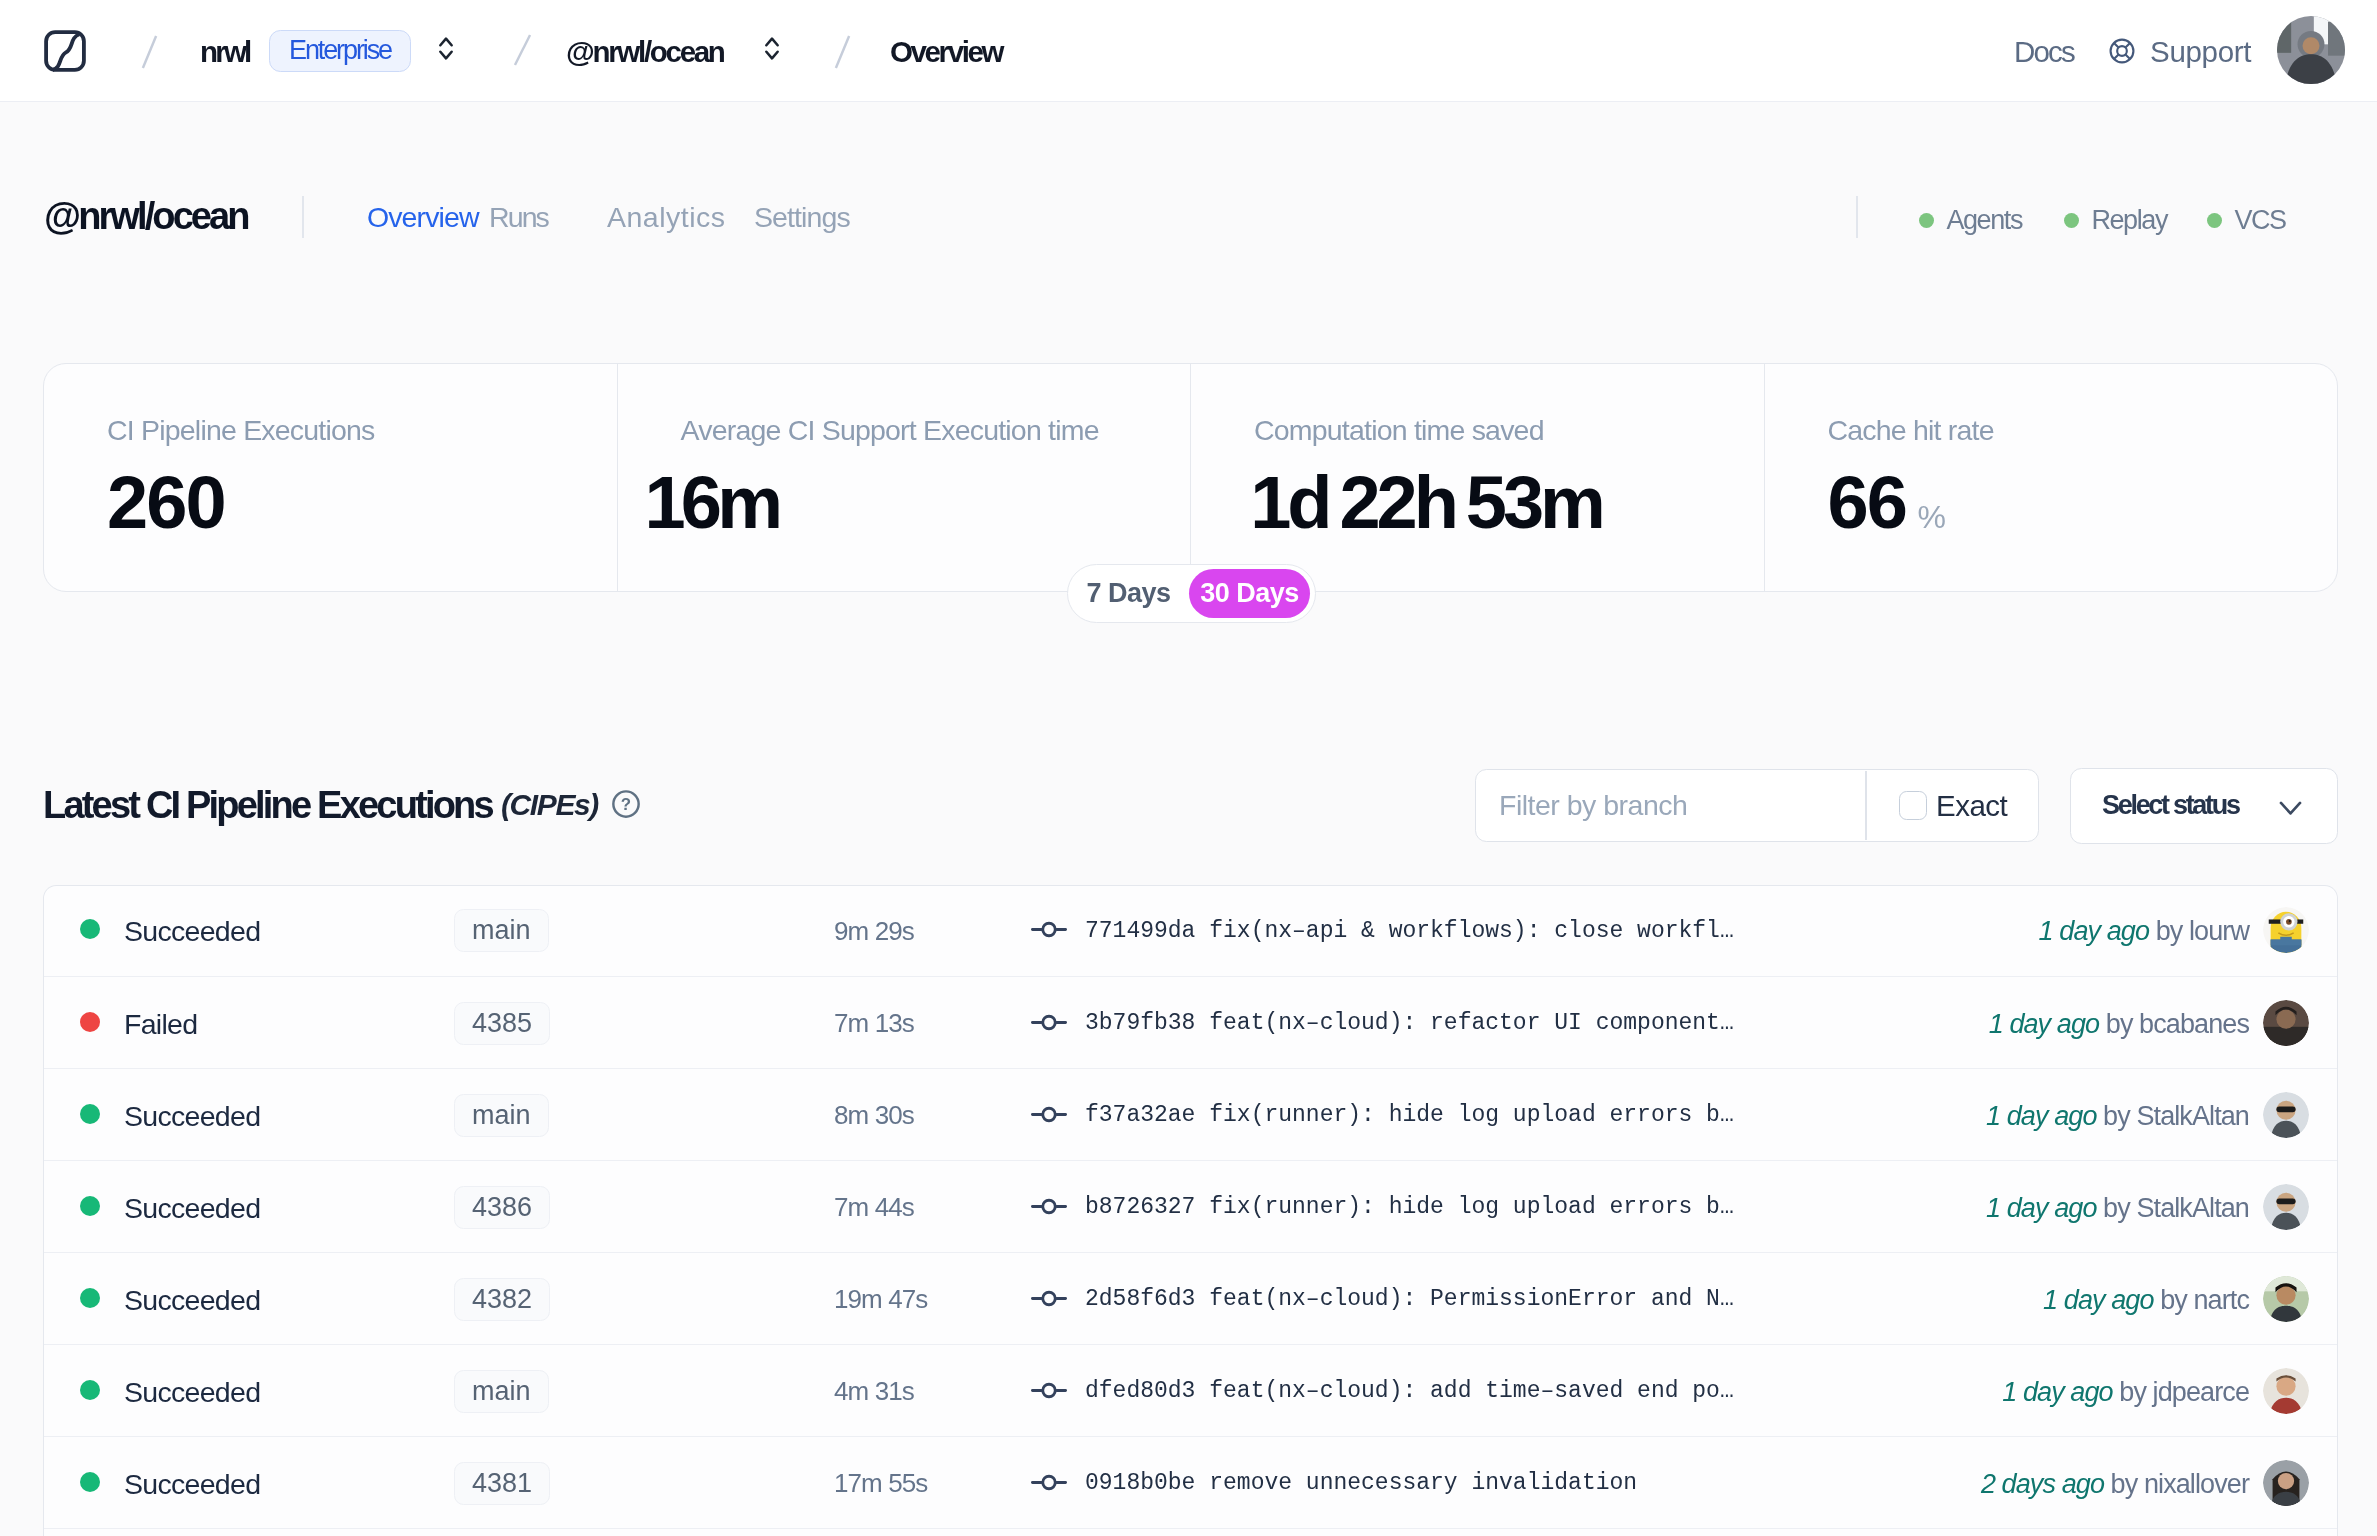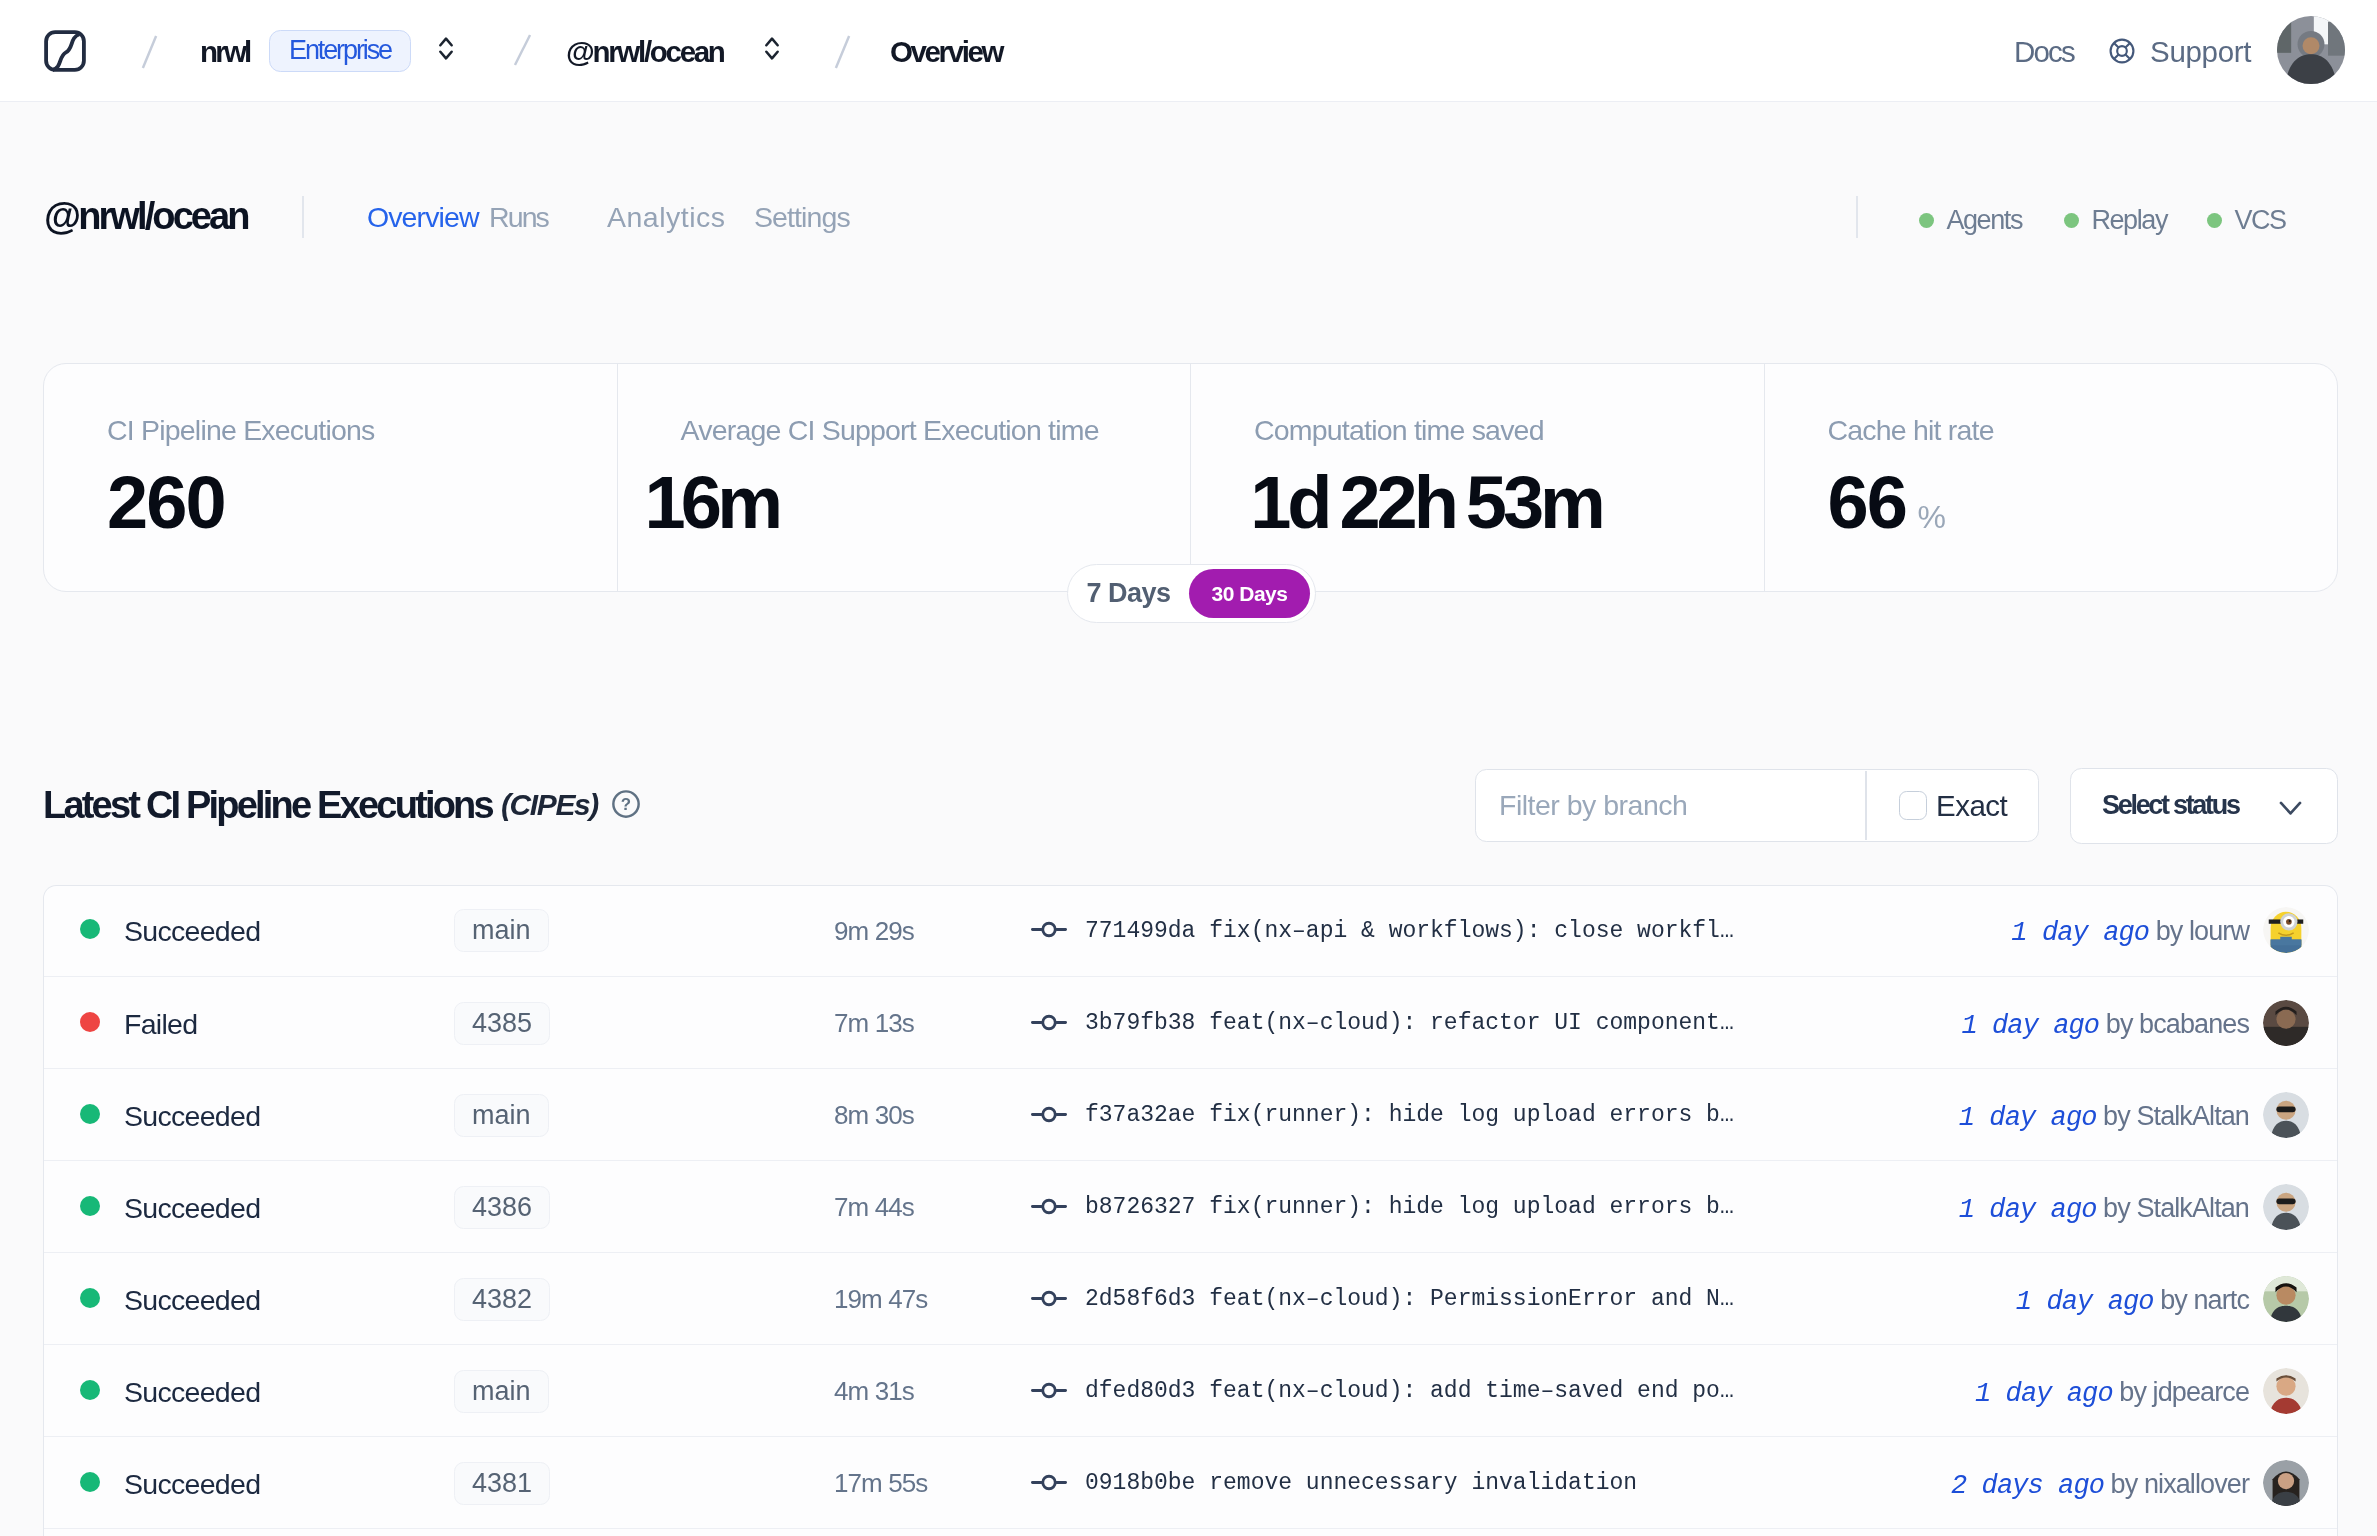--- a/index.html
+++ b/index.html
@@ -23,21 +23,21 @@
 
 
 .cards { position:absolute; left:43px; top:363px; width:2295px; height:229px; background:#fdfdfe; border:1.9px solid #e5e8ee; border-radius:23px; display:flex; }
 .cell { flex:1; border-left:1.9px solid #e5e8ee; padding:49px 0 0 63px; }
 .cell:first-child { border-left:none; }
 .clabel { font-size:28.5px; font-weight:500; color:#8c9cb1; letter-spacing:-0.8px; line-height:34px; }
 .cnum { margin-top:18px; font-size:74px; font-weight:700; color:#070b14; letter-spacing:-1.9px; line-height:76px; }
 .pct { font-size:32px; font-weight:500; color:#9aa7b8; letter-spacing:0; margin-left:11.4px; }
 .toggle { position:absolute; left:1067px; top:564px; width:249px; height:59px; background:#fff; border:1.9px solid #e5e8ee; border-radius:31px; display:flex; align-items:center; }
 .t7 { width:121px; text-align:center; font-size:27px; font-weight:600; color:#525f72; letter-spacing:-0.5px; }
-.t30 { width:121px; height:49px; background:#a21caf; border-radius:26px; color:#fff; font-size:21px; font-weight:600; letter-spacing:-0.5px; display:flex; align-items:center; justify-content:center; }
+.t30 { width:121px; height:49px; background:#d946ef; border-radius:26px; color:#fff; font-size:27px; font-weight:600; letter-spacing:-0.5px; display:flex; align-items:center; justify-content:center; }
 
 
 .ltitle { position:absolute; left:43px; top:782px; font-size:38px; font-weight:700; color:#121a2b; letter-spacing:-2.8px; line-height:46px; }
 .cipes { position:absolute; left:501px; top:788px; font-size:30px; font-weight:600; font-style:italic; color:#1d2637; letter-spacing:-1.4px; }
 .qicon { position:absolute; left:611px; top:789px; }
 .fgroup { position:absolute; left:1475px; top:769px; width:564px; height:73px; background:#fff; border:1.9px solid #dfe3ea; border-radius:11.4px; display:flex; align-items:center; }
 .fph { font-size:28.5px; color:#9aa8ba; padding-left:23px; width:389px; letter-spacing:-0.5px; }
 .fdiv { width:1.9px; height:69px; background:#dfe3ea; }
 .cbox { width:28.5px; height:28.5px; border:1.9px solid #c6cfdb; border-radius:7.6px; background:#fff; margin-left:32px; }
 .exact { font-size:29.5px; color:#232f44; margin-left:8.6px; letter-spacing:-0.5px; }
@@ -58,21 +58,21 @@
 .badge { position:absolute; left:410px; top:25px; height:43px; min-width:82px; padding:0 17px; background:#f9fafc; border:1.9px solid #eef0f5; border-radius:9.5px; font-size:27px; color:#566374; display:flex; align-items:center; justify-content:center; }
 .trow:first-child .badge { top:23px; }
 .dur { position:absolute; left:790px; top:31px; font-size:26px; color:#64748b; letter-spacing:-0.9px; line-height:31px; }
 .trow:first-child .dur { top:29.5px; }
 .cicon { position:absolute; left:987px; top:36px; }
 .trow:first-child .cicon { top:34px; }
 .commit { position:absolute; left:1041px; top:31px; font-family:"Liberation Mono", monospace; font-size:23px; color:#222f44; line-height:30px; }
 .trow:first-child .commit { top:29.5px; }
 .when { position:absolute; right:88px; top:32px; font-size:27px; color:#65738b; white-space:nowrap; letter-spacing:-0.9px; line-height:30px; }
 .trow:first-child .when { top:30px; }
-.when i { color:#1d4ed8; font-weight:400;font-family:Liberation Mono, monospace; }
+.when i { color:#0f766e; font-weight:400; }
 .rav { position:absolute; right:28.5px; top:23px; width:46px; height:46px; border-radius:50%; }
 .trow:first-child .rav { top:21px; }
 </style>
 </head>
 <body>
 
 <div class="nav">
   <svg style="position:absolute;left:44px;top:30px;" width="42" height="42" viewBox="0 0 44 44" fill="none" stroke="#222c41" stroke-width="3.4">
     <rect x="2.2" y="2.2" width="39.6" height="39.6" rx="9.5" stroke-width="4"></rect>
     <path d="M9 42 C 19 39, 15 28, 23 23.5 C 31 19, 27 8, 37 4.5" stroke-width="4"></path>

